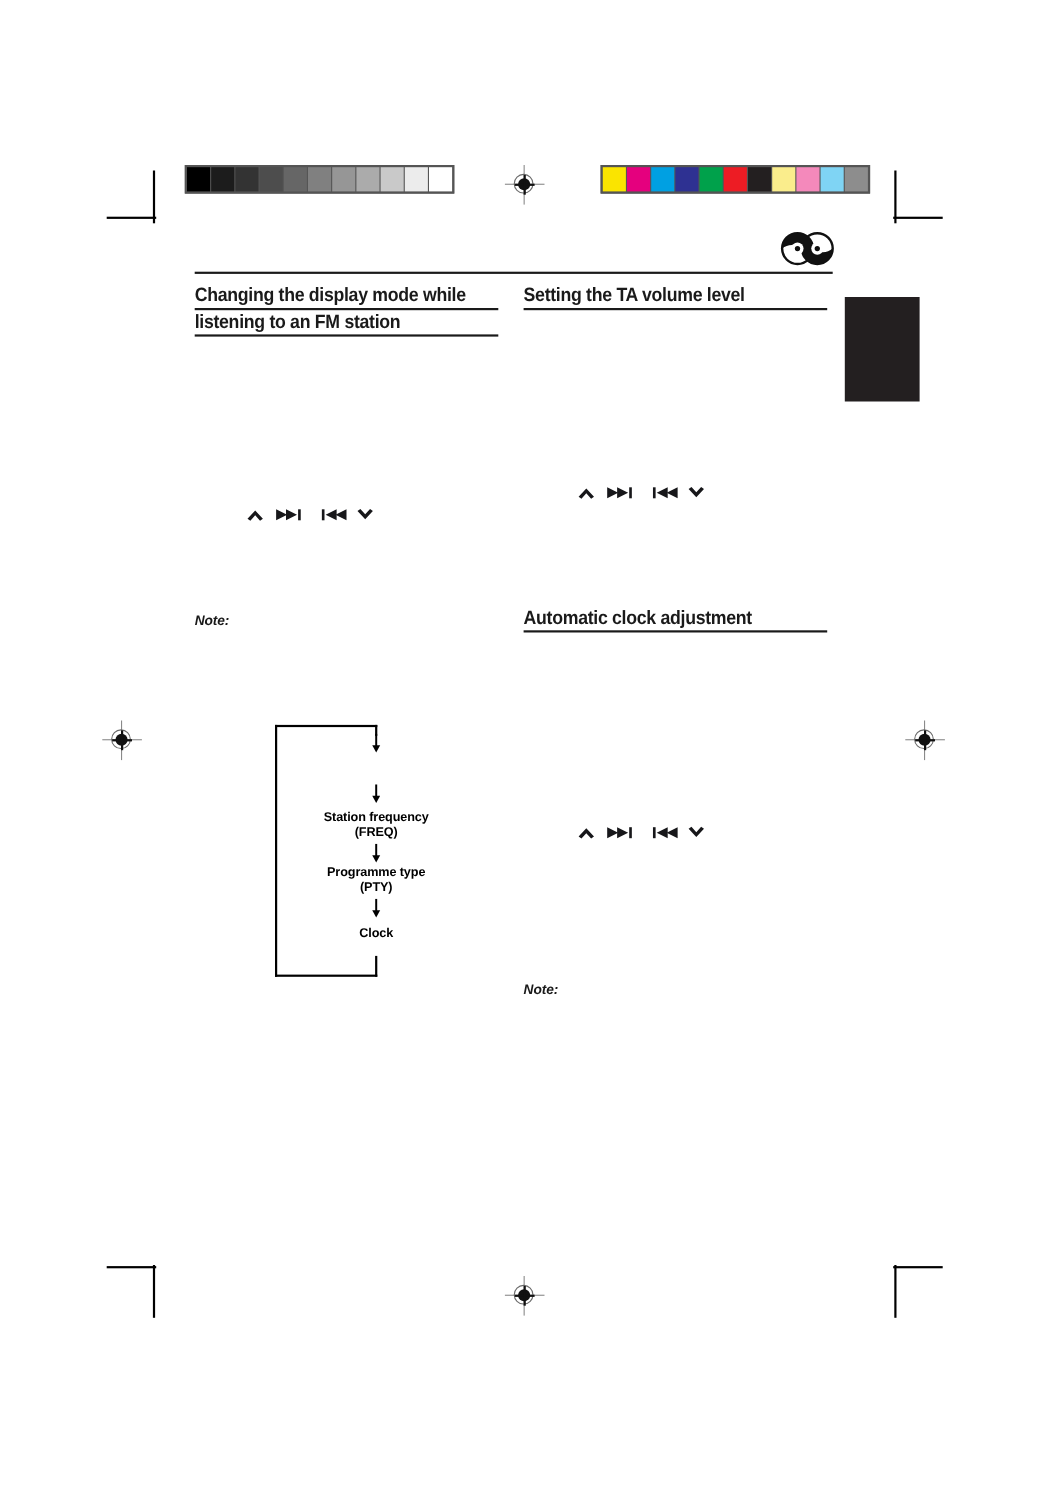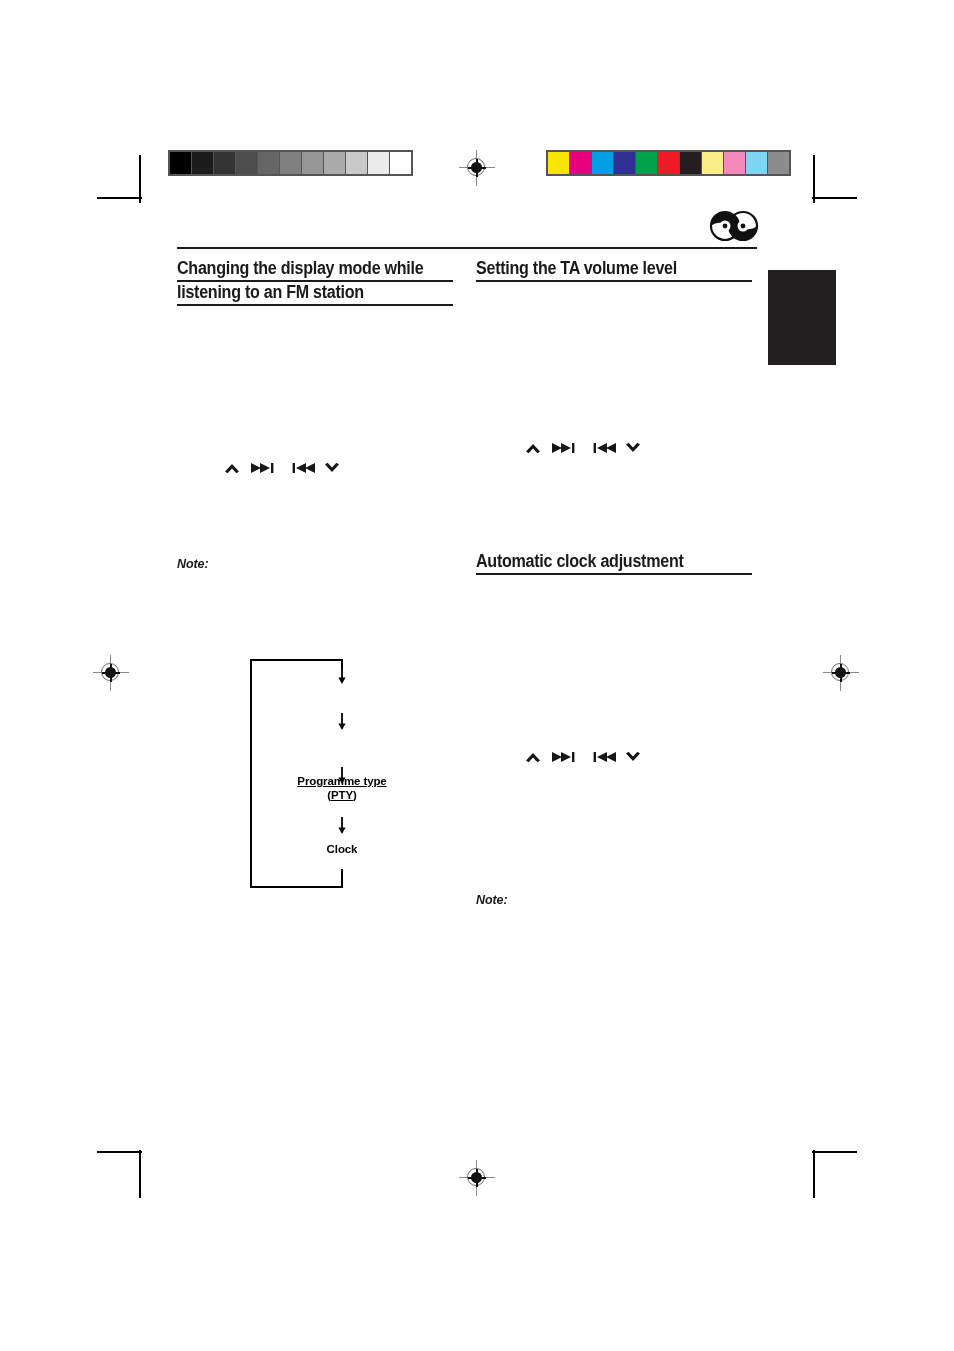--- a/index.html
+++ b/index.html
@@ -347,29 +347,33 @@
     </div>
 
 
     <div class="arrow" style="left:86px; top:54px;">
       <svg width="12" height="18" viewBox="0 0 12 18" aria-hidden="true">
         <rect x="5.1" y="0" width="1.8" height="12" fill="#000000"></rect>
         <path d="M6 17 L2.4 10.5 L9.6 10.5 Z" fill="#000000"></path>
       </svg>
     </div>
 
+    <div class="node" style="left:-8px; top:78px;">
+      <span>Station frequency</span><br>
+      <span>(FREQ)</span>
+    </div>
 
     <div class="arrow" style="left:86px; top:108px;">
       <svg width="12" height="18" viewBox="0 0 12 18" aria-hidden="true">
         <rect x="5.1" y="0" width="1.8" height="12" fill="#000000"></rect>
         <path d="M6 17 L2.4 10.5 L9.6 10.5 Z" fill="#000000"></path>
       </svg>
     </div>
 
-    <div class="node" style="left:-8px; top:116px;text-decoration:underline;">
+    <div class="node" style="left:-8px; top:128px;">
       <span>Programme type</span><br>
       <span>(PTY)</span>
     </div>
 
     <div class="arrow" style="left:86px; top:158px;">
       <svg width="12" height="18" viewBox="0 0 12 18" aria-hidden="true">
         <rect x="5.1" y="0" width="1.8" height="12" fill="#000000"></rect>
         <path d="M6 17 L2.4 10.5 L9.6 10.5 Z" fill="#000000"></path>
       </svg>
     </div>

